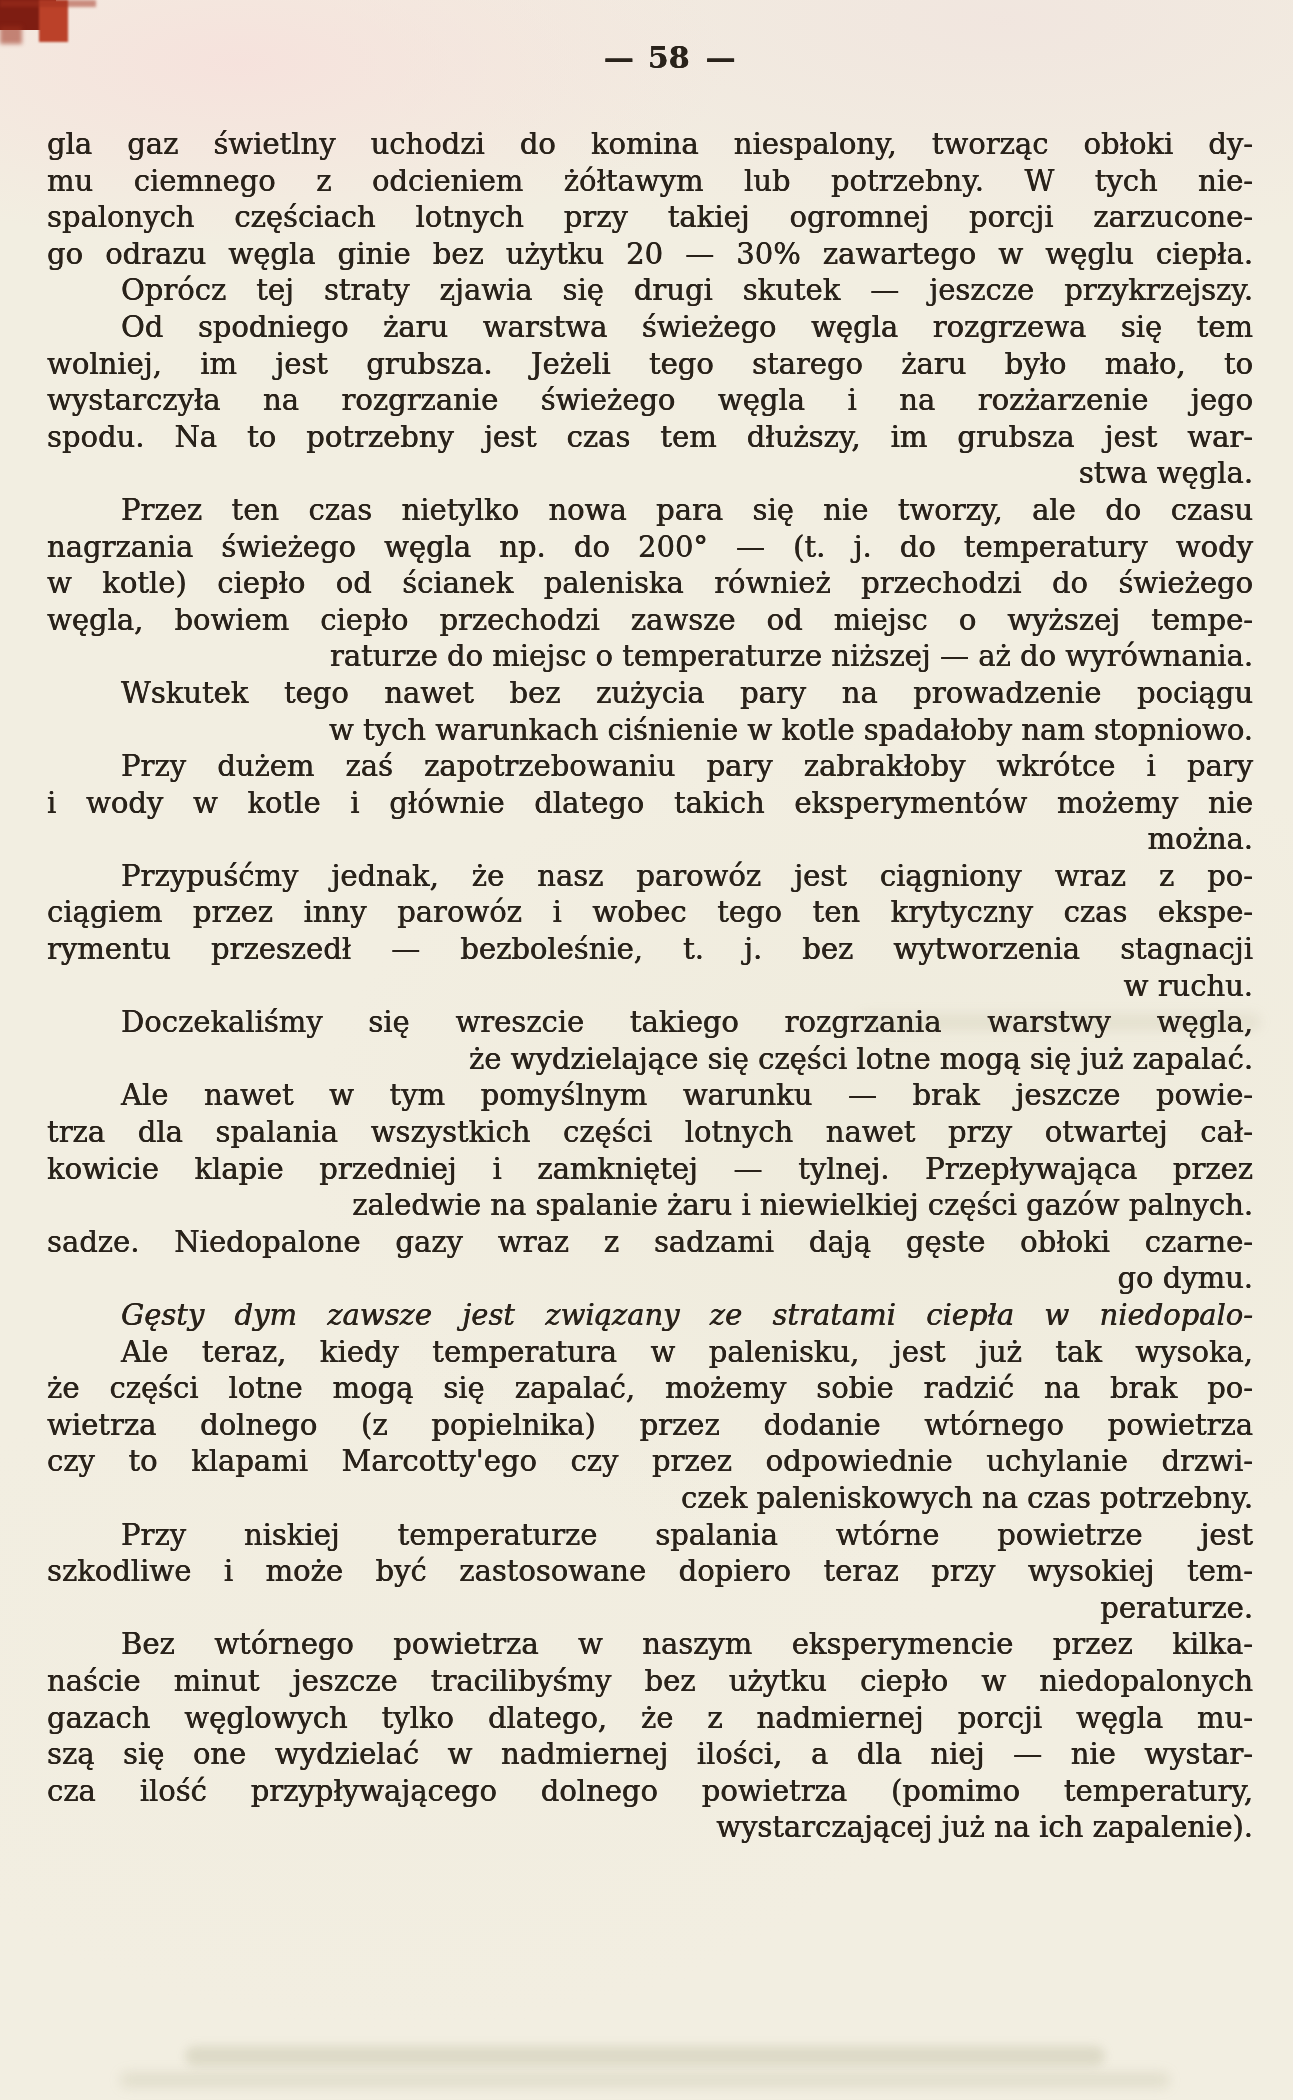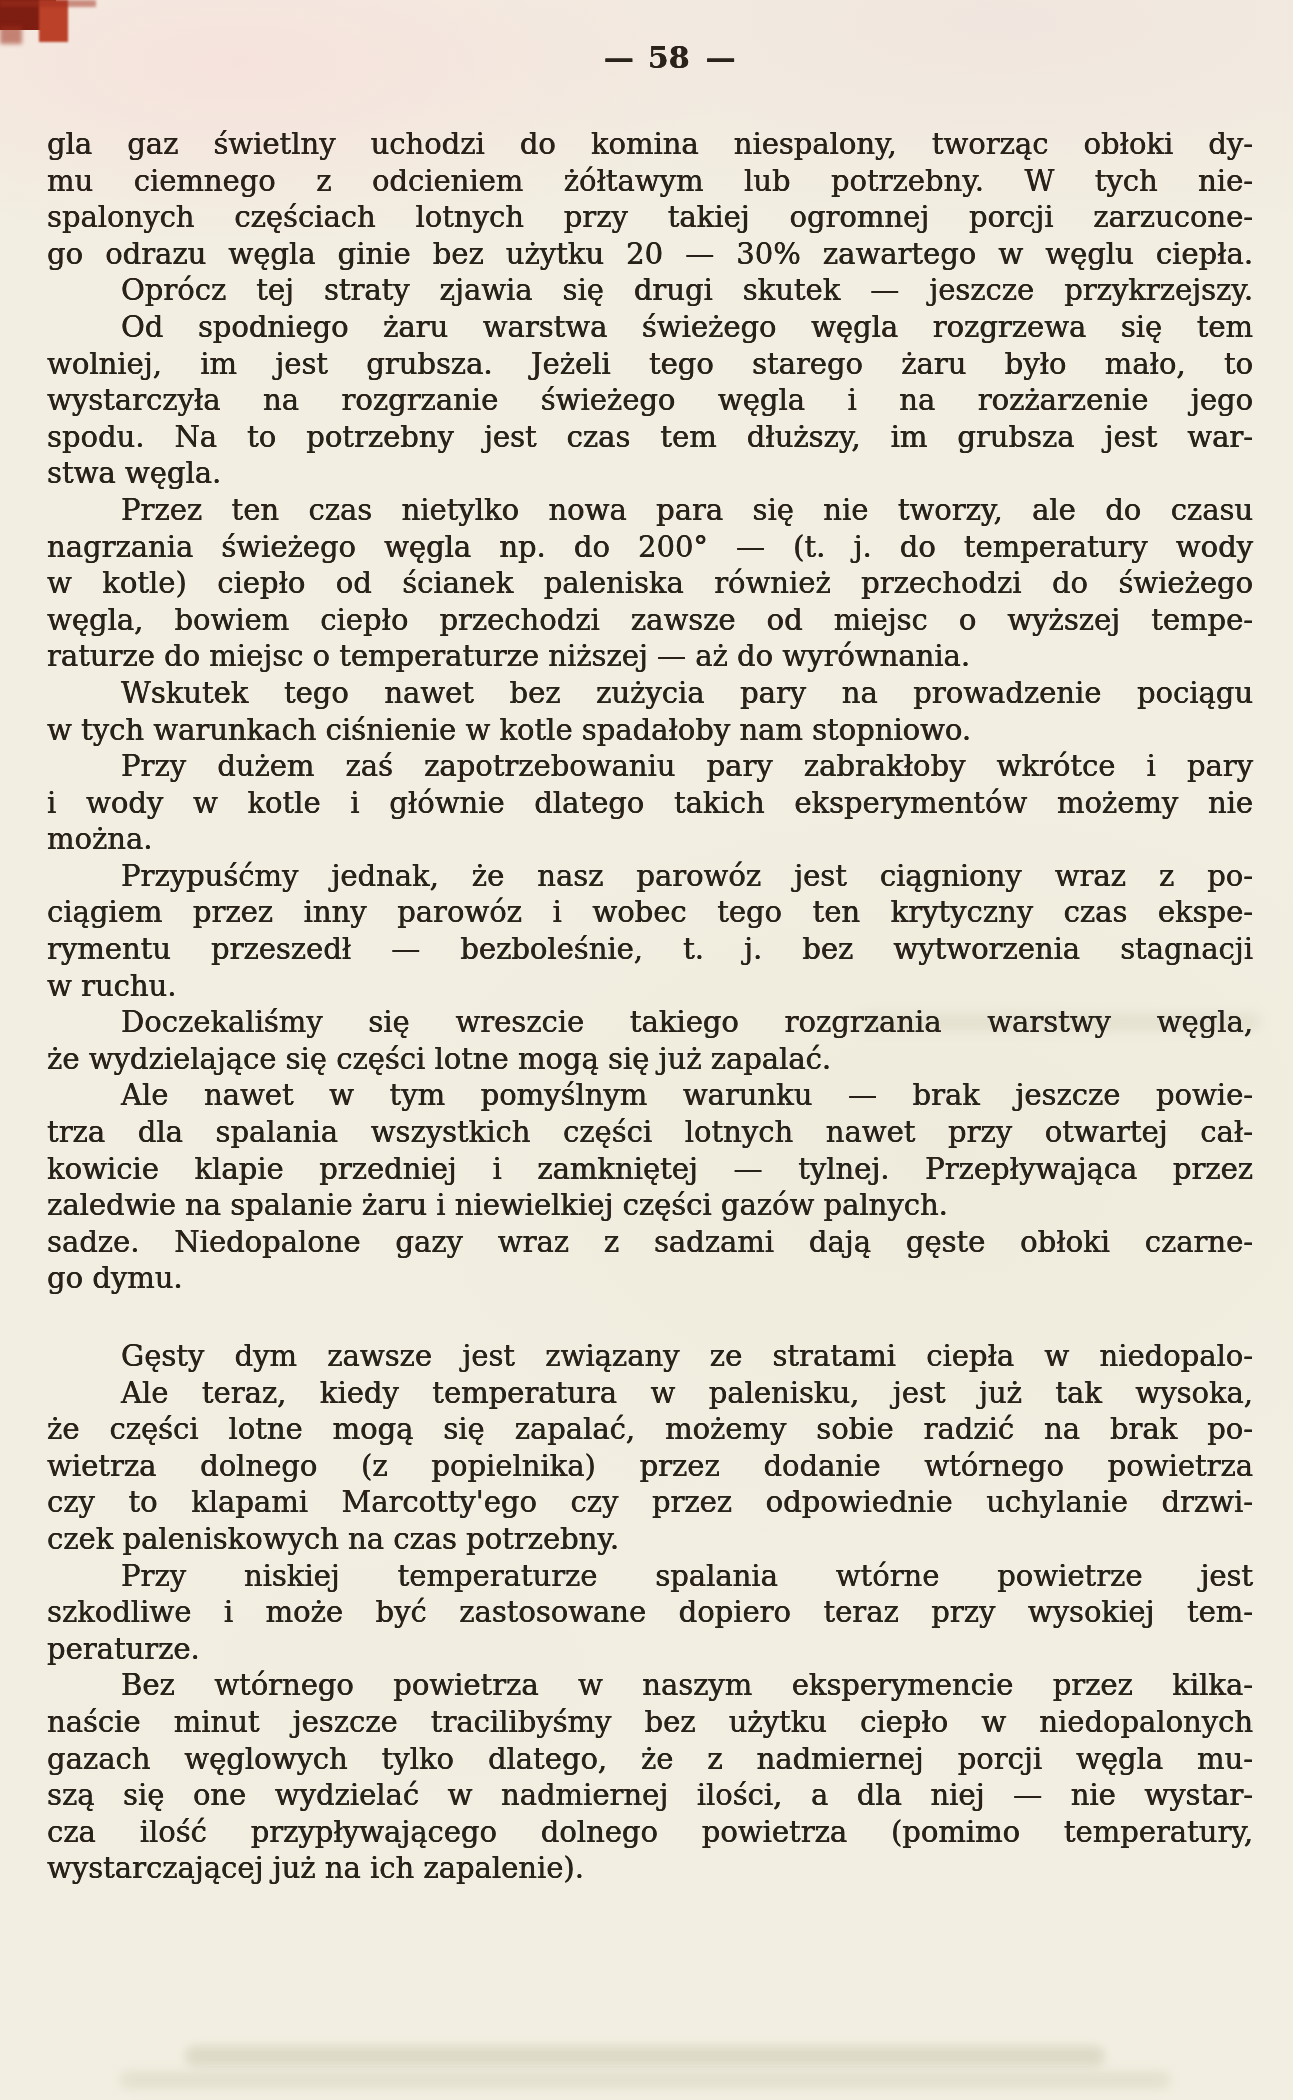--- a/index.html
+++ b/index.html
@@ -53,25 +53,25 @@
   }
   .pagenum .dash{margin:0 16px;letter-spacing:-2px;}
   
   .text-column{
     position:absolute;left:47px;top:126px;width:1206px;
   }
   .line{
     height:36.6px;line-height:36.6px;font-size:29px;
     color:#29221a;
     text-shadow:0.35px 0 0 currentColor, -0.25px 0 0 rgba(41,34,26,0.6);
-    text-align:left;
+    text-align:right;
   }
   .line.j{text-align:justify;text-align-last:justify;}
   .line.indent{text-indent:74px;}
-  .line.italic{margin-top:41px;}
+  .line.italic{font-style:italic;}
 </style>
 </head>
 <body>
 
 <div class="page">
 
   <div class="red-a"></div>
   <div class="red-b"></div>
   <div class="red-c"></div>
   <div class="red-d"></div>

